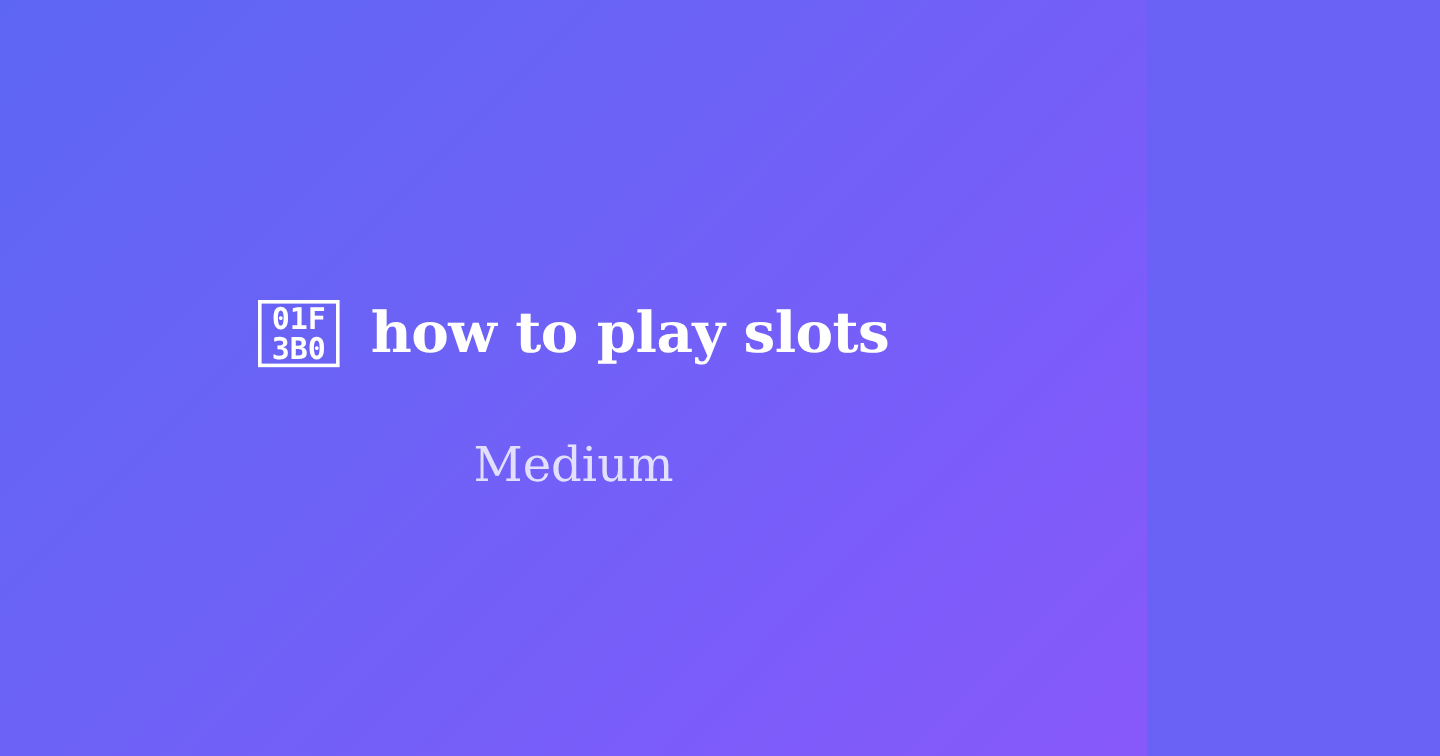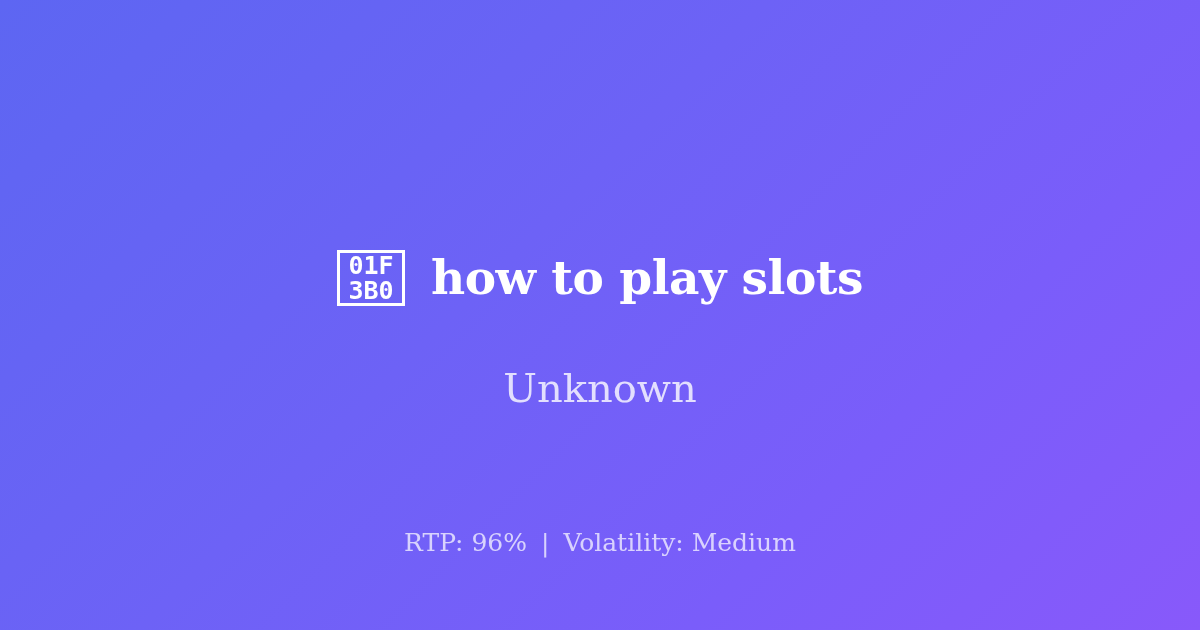--- a/index.html
+++ b/index.html
@@ -11,21 +11,21 @@
     overflow: hidden;
   }
 
   body {
     font-family: "DejaVu Serif", "Liberation Serif", serif;
     background: #6a61f5;
   }
 
   .og-card {
     position: relative;
-    width: 1200px;
+    width: 956px;
     height: 630px;
     background: linear-gradient(135deg, #5d66f2 0%, #6d62f6 42%, #7a5dfa 72%, #8859fa 100%);
     display: flex;
     flex-direction: column;
     align-items: center;
     overflow: hidden;
   }
 
   
   .title-row {
@@ -106,21 +106,16 @@
 <div class="og-card">
 
   <div class="title-row">
     <span class="slot-emoji">
       <span>01F</span>
       <span>3B0</span>
     </span>
     <h1 class="og-title">how to play slots</h1>
   </div>
 
-  <div class="og-subtitle">Unknown</div>
+  <div class="og-subtitle">Medium</div>
 
-  <div class="og-meta">
-    <span>RTP: 96%</span>
-    <span class="sep">|</span>
-    <span>Volatility: Medium</span>
-  </div>
 
 </div>
 
 </body></html>

